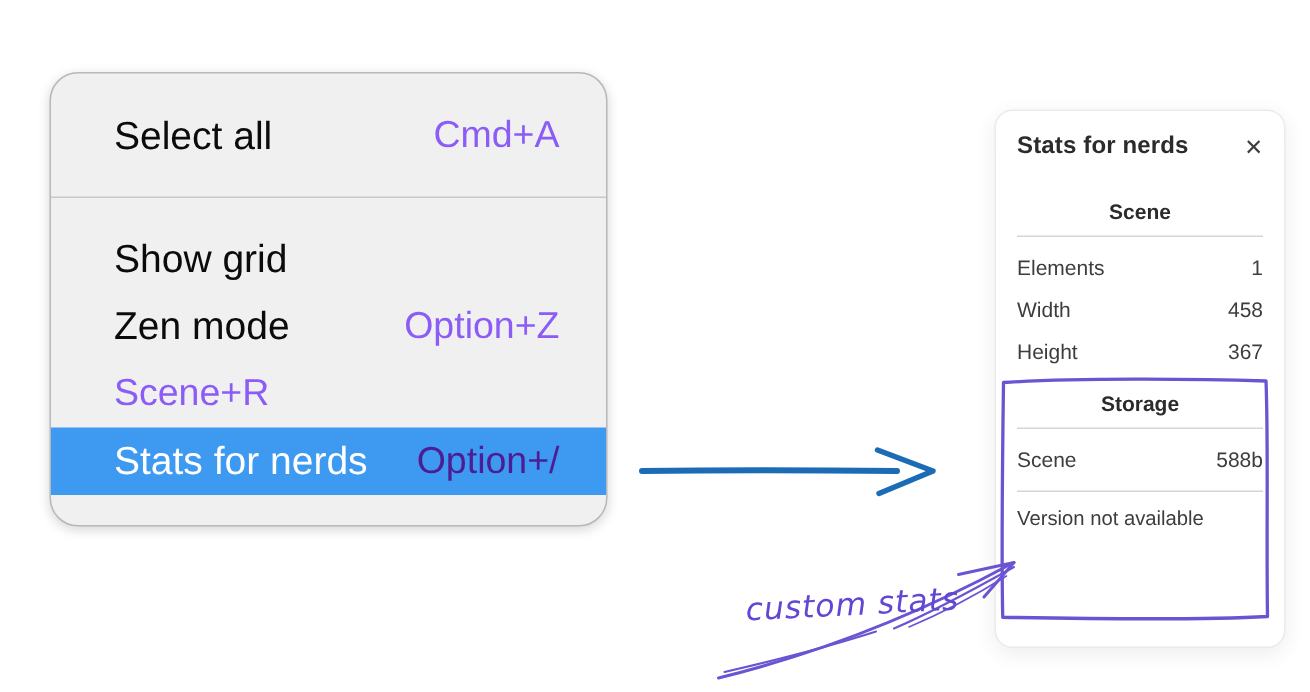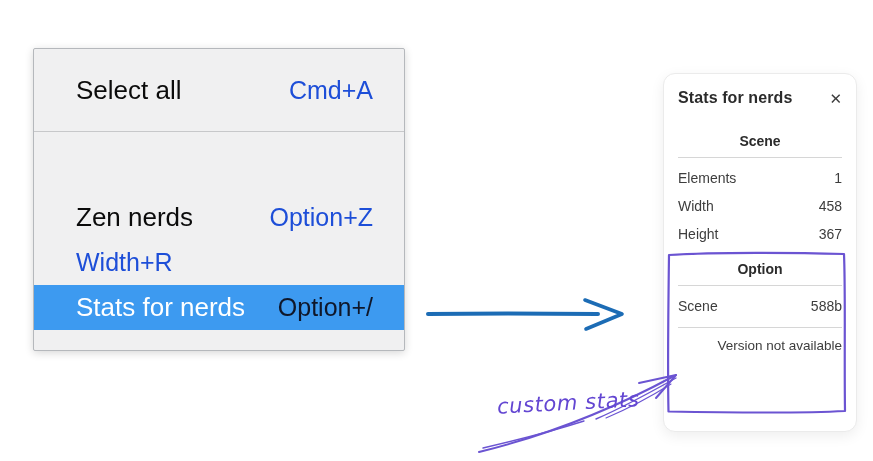--- a/index.html
+++ b/index.html
@@ -1,44 +1,44 @@
 <!DOCTYPE html>
 <html><head>
 <meta charset="utf-8">
 <style>
   html,body{margin:0;padding:0;background:#fff;}
   .stage{position:relative;width:873px;height:461px;background:#ffffff;overflow:hidden;
          font-family:"Liberation Sans",sans-serif;}
 
   
   .menu{position:absolute;left:33px;top:48px;width:372px;height:303px;box-sizing:border-box;
-        background:#f0f0f1;border:1px solid #b5b8bc;border-radius:2px;
+        background:#f0f0f1;border:1px solid #b5b8bc;border-radius:19px;
         box-shadow:0 2px 8px rgba(0,0,0,.16);overflow:hidden;}
   .grp-top{height:82px;display:flex;flex-direction:column;justify-content:center;}
   .menu-divider{height:1px;background:#c7c8ca;}
   .grp-bottom{padding-top:18px;}
   .menu-item{display:flex;justify-content:space-between;align-items:center;height:45px;
              padding:0 31px 0 42px;font-size:26px;color:#0b0b0b;cursor:default;}
-  .mi-shortcut{color:#1d4ed8;font-size:25px;}
+  .mi-shortcut{color:#8b5cf6;font-size:25px;}
   .menu-item.selected{background:#3d9af0;color:#ffffff;}
-  .menu-item.selected .mi-shortcut{color:#0f172a;}
+  .menu-item.selected .mi-shortcut{color:#4c1d95;}
 
   
   .panel{position:absolute;left:663px;top:73px;width:194px;height:359px;box-sizing:border-box;
          background:#fff;border:1px solid #ebebeb;border-radius:12px;
          box-shadow:0 4px 14px rgba(0,0,0,.07);padding:14px;color:#3d3d3d;font-size:14px;}
   .panel-header{display:flex;justify-content:space-between;align-items:center;height:20px;}
   .panel-title{font-weight:bold;font-size:16px;color:#2b2b2b;letter-spacing:.1px;}
   .panel-close{background:none;border:none;padding:0;margin:0;font-size:15px;color:#3d3d3d;
                cursor:pointer;font-family:inherit;line-height:1;}
   .sec-header{text-align:center;font-weight:bold;color:#2b2b2b;margin-top:12px;line-height:18px;font-size:14px;}
   .sec-header.first{margin-top:24px;}
   hr.sep{border:none;border-top:1px solid #d6d6d6;margin:7px 0 6px;}
   .stat-row{display:flex;justify-content:space-between;padding:4px 0;line-height:20px;}
-  .version-note{margin-top:8px;line-height:20px;font-size:13.5px;white-space:nowrap;text-align:right;}
+  .version-note{margin-top:8px;line-height:20px;font-size:13.5px;white-space:nowrap;}
 
   
   .overlay{position:absolute;left:0;top:0;width:873px;height:461px;pointer-events:none;}
   .annotation-label{position:absolute;left:497px;top:391px;font-size:21px;font-style:italic;
                     color:#6346d2;transform:rotate(-3deg);letter-spacing:.6px;
                     font-family:"DejaVu Sans",cursive;white-space:nowrap;}
 </style>
 </head>
 <body>
 
@@ -47,27 +47,28 @@
   <div class="menu">
     <div class="grp-top">
       <div class="menu-item">
         <span>Select all</span>
         <span class="mi-shortcut">Cmd+A</span>
       </div>
     </div>
     <div class="menu-divider"></div>
     <div class="grp-bottom">
       <div class="menu-item">
+        <span>Show grid</span>
       </div>
       <div class="menu-item">
-        <span>Zen nerds</span>
+        <span>Zen mode</span>
         <span class="mi-shortcut">Option+Z</span>
       </div>
       <div class="menu-item">
-        <span class="mi-shortcut">Width+R</span>
+        <span class="mi-shortcut">Scene+R</span>
       </div>
       <div class="menu-item selected">
         <span>Stats for nerds</span>
         <span class="mi-shortcut">Option+/</span>
       </div>
     </div>
   </div>
 
   <div class="panel">
     <div class="panel-header">
@@ -83,21 +84,21 @@
     </div>
     <div class="stat-row">
       <span>Width</span>
       <span>458</span>
     </div>
     <div class="stat-row">
       <span>Height</span>
       <span>367</span>
     </div>
 
-    <div class="sec-header">Option</div>
+    <div class="sec-header">Storage</div>
     <hr class="sep">
     <div class="stat-row">
       <span>Scene</span>
       <span>588b</span>
     </div>
 
     <hr class="sep">
     <div class="version-note">Version not available</div>
   </div>
 

